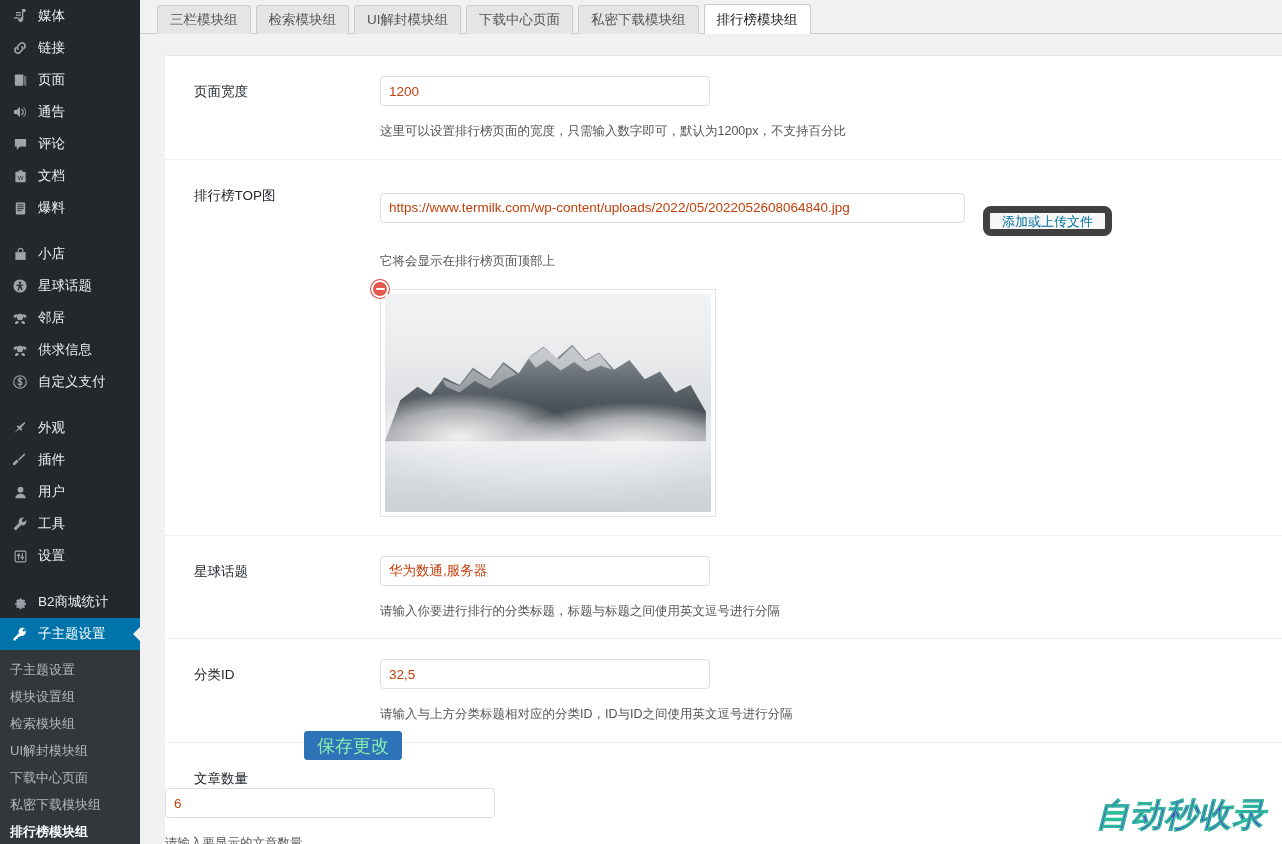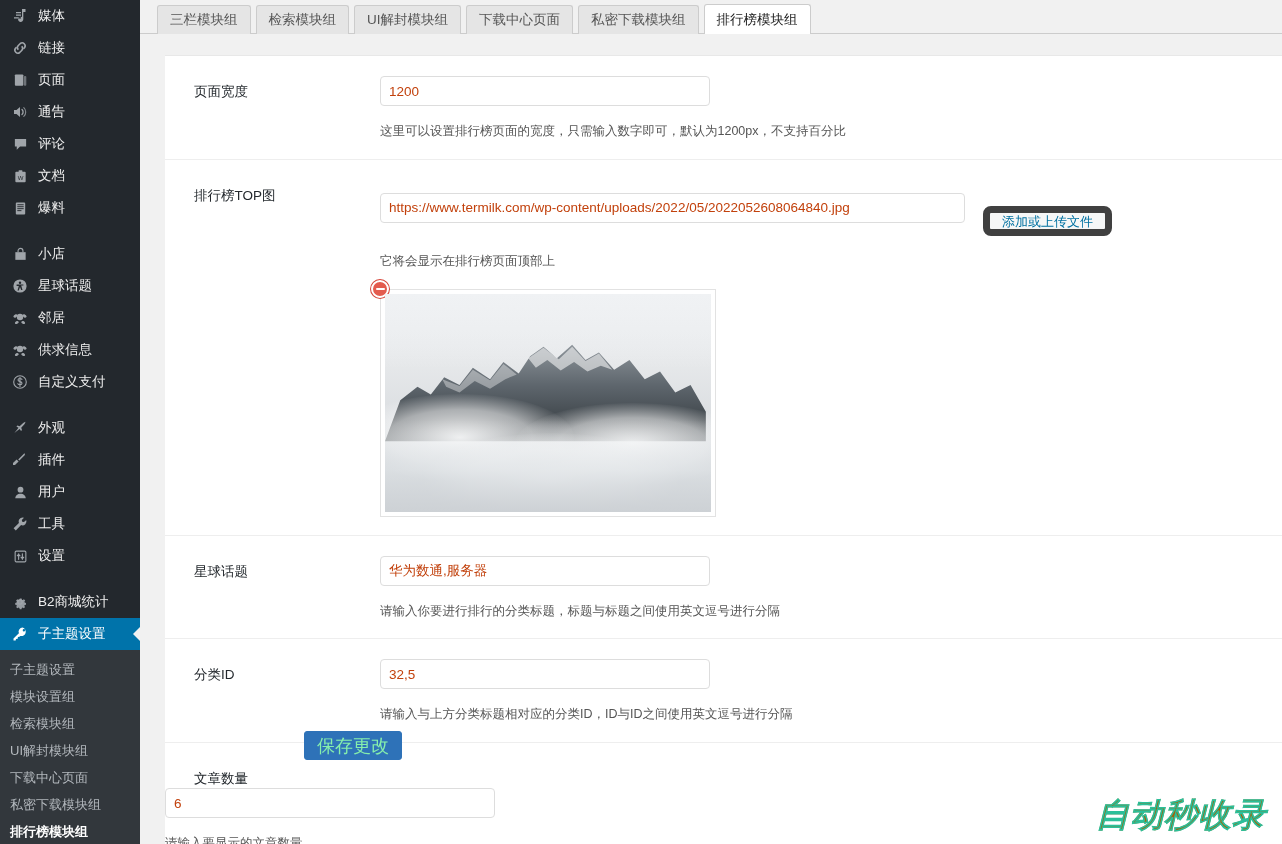--- a/index.html
+++ b/index.html
@@ -240,21 +240,21 @@
     cursor: pointer;
   }
 
   .watermark {
     position: absolute;
     right: 16px; bottom: 6px;
     font-size: 33px;
     font-weight: bold;
     font-style: italic;
     letter-spacing: 1px;
-    color: #a16207;
+    color: #6d28d9;
     -webkit-text-stroke: 0.5px #2bbf9a;
     white-space: nowrap;
   }
 </style>
 </head>
 <body>
 
 <div class="app">
 
   <nav class="sidebar">

